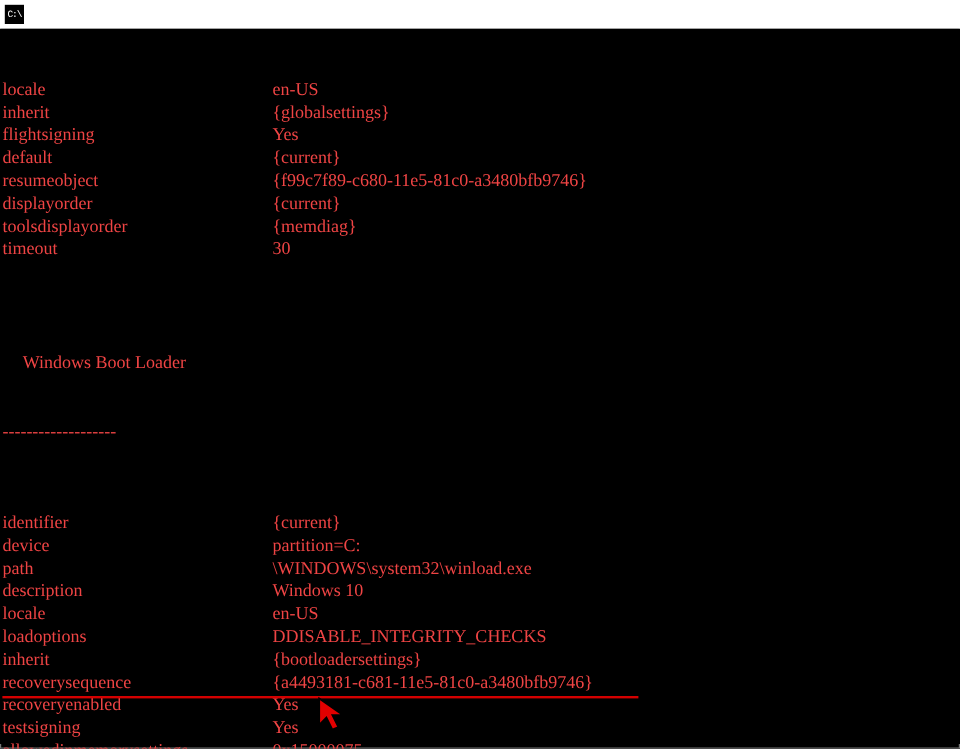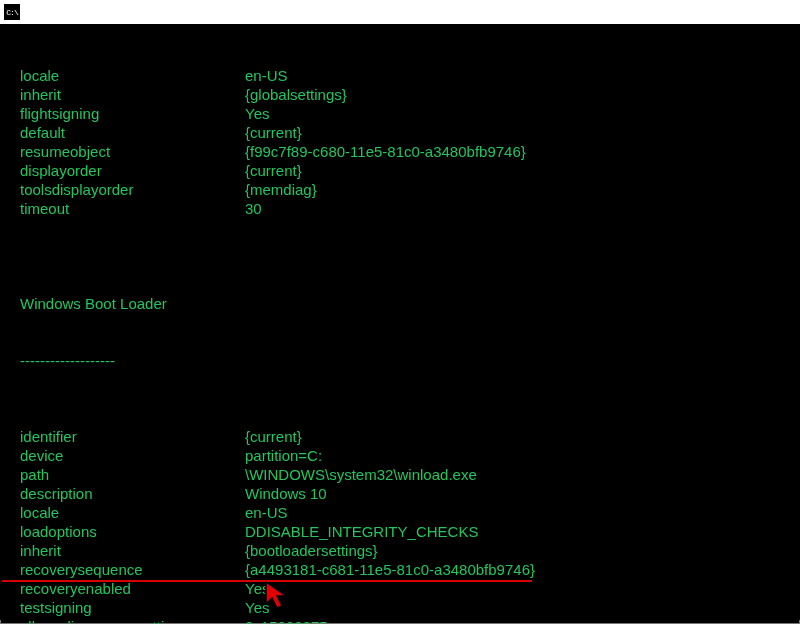--- a/index.html
+++ b/index.html
@@ -35,33 +35,33 @@
     color: #fff;
     font-size: 8px;
     font-family: "Courier New", monospace;
     display: inline-flex;
     align-items: center;
     justify-content: center;
     letter-spacing: -1px;
   }
   .terminal {
     background: #000;
-    color: #22c55e;
-    font-family: Liberation Sans, sans-serif;
+    color: #ef4444;
+    font-family: Liberation Serif, serif;
     font-size: 15px;
     line-height: 19px;
     white-space: pre;
-    padding: 4px 2px 0 20px;
+    padding: 4px 2px 0 2px;
     position: relative;
     height: calc(624px - 24px - 8px);
   }
   .row { display: flex; }
   .k { width: 225px; }
   .v { }
-  .section-title { margin-top: 19px; }
+  .section-title { margin-top: 19px; margin-left: 17px; }
   .underline {
     position: absolute;
     left: 2px;
     right: 0;
     height: 2px;
     background: #d40000;
     top: 556px;
     width: 530px;
   }
   .arrow-cursor {

